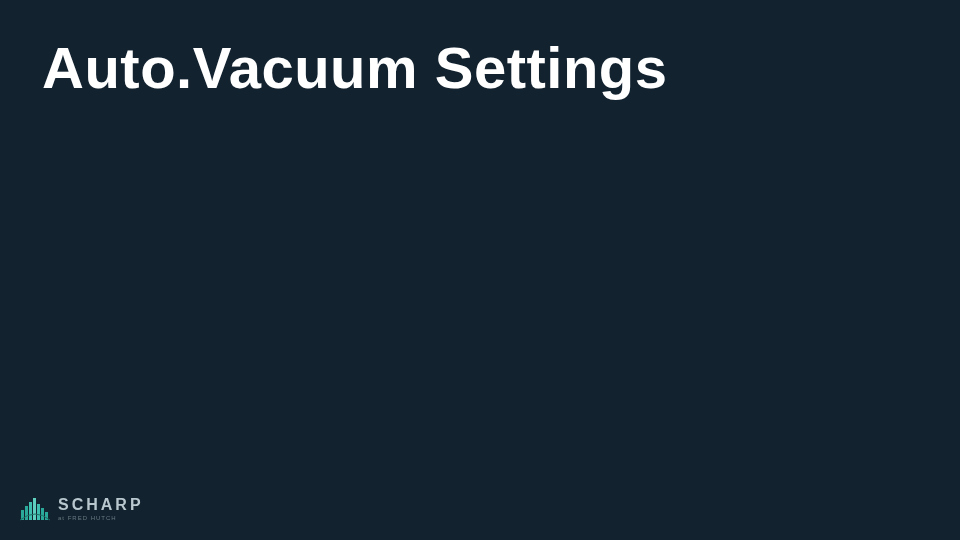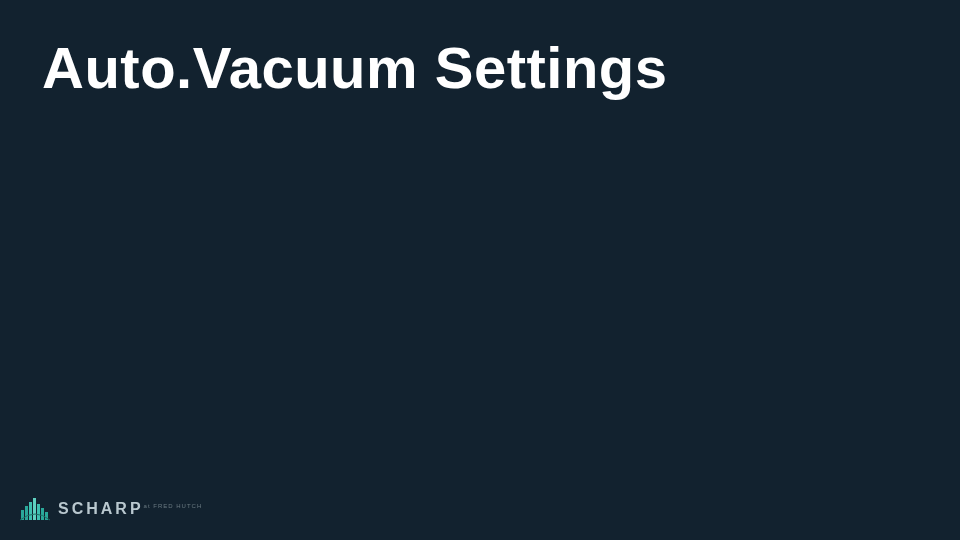--- a/index.html
+++ b/index.html
@@ -42,21 +42,21 @@
     display: flex;
     align-items: center;
     gap: 8px;
   }
   .logo-mark {
     width: 30px;
     height: 26px;
   }
   .logo-text {
     display: flex;
-    flex-direction: row;
+    flex-direction: column;
     line-height: 1;
   }
   .logo-name {
     font-size: 16px;
     font-weight: 600;
     letter-spacing: 3px;
     color: #b9c8cf;
   }
   .logo-tag {
     font-size: 6px;

